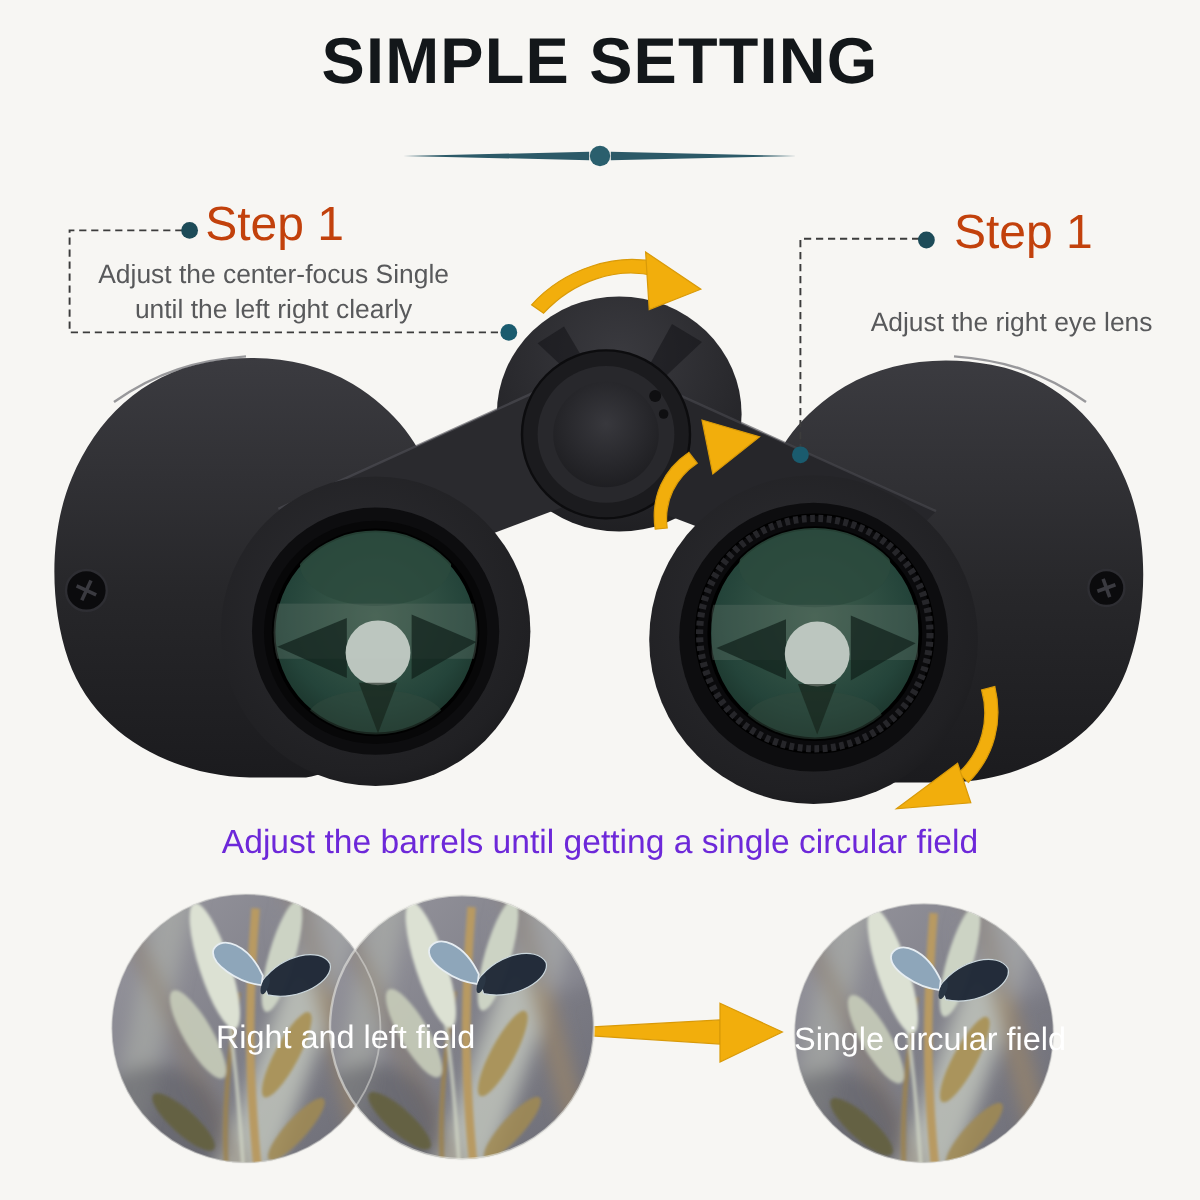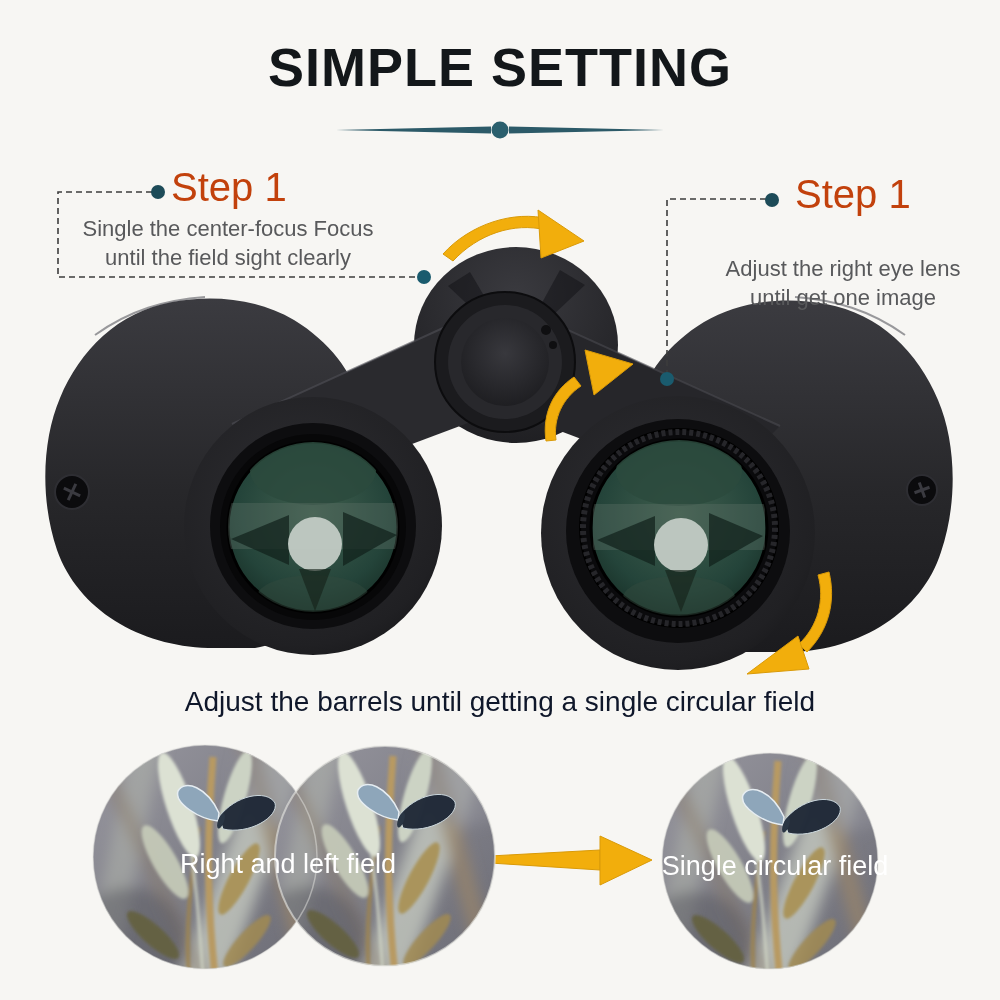--- a/index.html
+++ b/index.html
@@ -1,27 +1,27 @@
 <!DOCTYPE html>
 <html><head>
 <meta charset="utf-8">
 <style>
   html,body{margin:0;padding:0;}
   body{font-family:"Liberation Sans",sans-serif;background:#e9e9e9;}
   .canvas{position:relative;width:1000px;height:1000px;background:#f7f6f3;overflow:hidden;margin:0 auto;}
   .layer{position:absolute;inset:0;}
-  .title{position:absolute;top:36px;left:0;right:0;text-align:center;
+  .title{position:absolute;top:20px;left:0;right:0;text-align:center;
          font-size:54px;font-weight:bold;letter-spacing:1px;color:#13171a;}
   .step-label{position:absolute;font-size:40px;color:#c2410c;}
   .step-label.left{left:171px;top:165px;}
   .step-label.right{left:795px;top:172px;}
   .step-body{position:absolute;text-align:center;font-size:22px;line-height:1.32;color:#58595b;}
   .step-body.left{left:55px;top:214px;width:346px;}
   .step-body.right{left:712px;top:222px;width:262px;margin-top:32px;}
-  .caption{position:absolute;top:686px;left:0;right:0;text-align:center;font-size:28px;color:#0f172a;}
+  .caption{position:absolute;top:686px;left:0;right:0;text-align:center;font-size:28px;color:#6d28d9;}
   svg{display:block;}
   .view-label{font-size:27px;fill:#ffffff;}
 </style>
 </head>
 <body>
 
 <div class="canvas">
 
   <svg class="layer" width="1000" height="1000" viewBox="0 0 1000 1000">
     <defs>
@@ -231,24 +231,23 @@
     </g>
 
     <text class="view-label" x="288" y="873" text-anchor="middle">Right and left field</text>
     <text class="view-label" x="775" y="875" text-anchor="middle">Single circular field</text>
   </svg>
 
   <div class="title">SIMPLE SETTING</div>
 
   <div class="step-label left">Step 1</div>
   <div class="step-body left">
-    <div>Single the center-focus Focus</div>
-    <div>until  the field sight clearly</div>
+    <div>Adjust the center-focus Single</div>
+    <div>until  the left right clearly</div>
   </div>
 
   <div class="step-label right">Step 1</div>
   <div class="step-body right">
     <div>Adjust the right eye lens</div>
-    <div>until get one image</div>
   </div>
 
   <div class="caption">Adjust the barrels until getting a single circular field</div>
 </div>
 
 </body></html>

